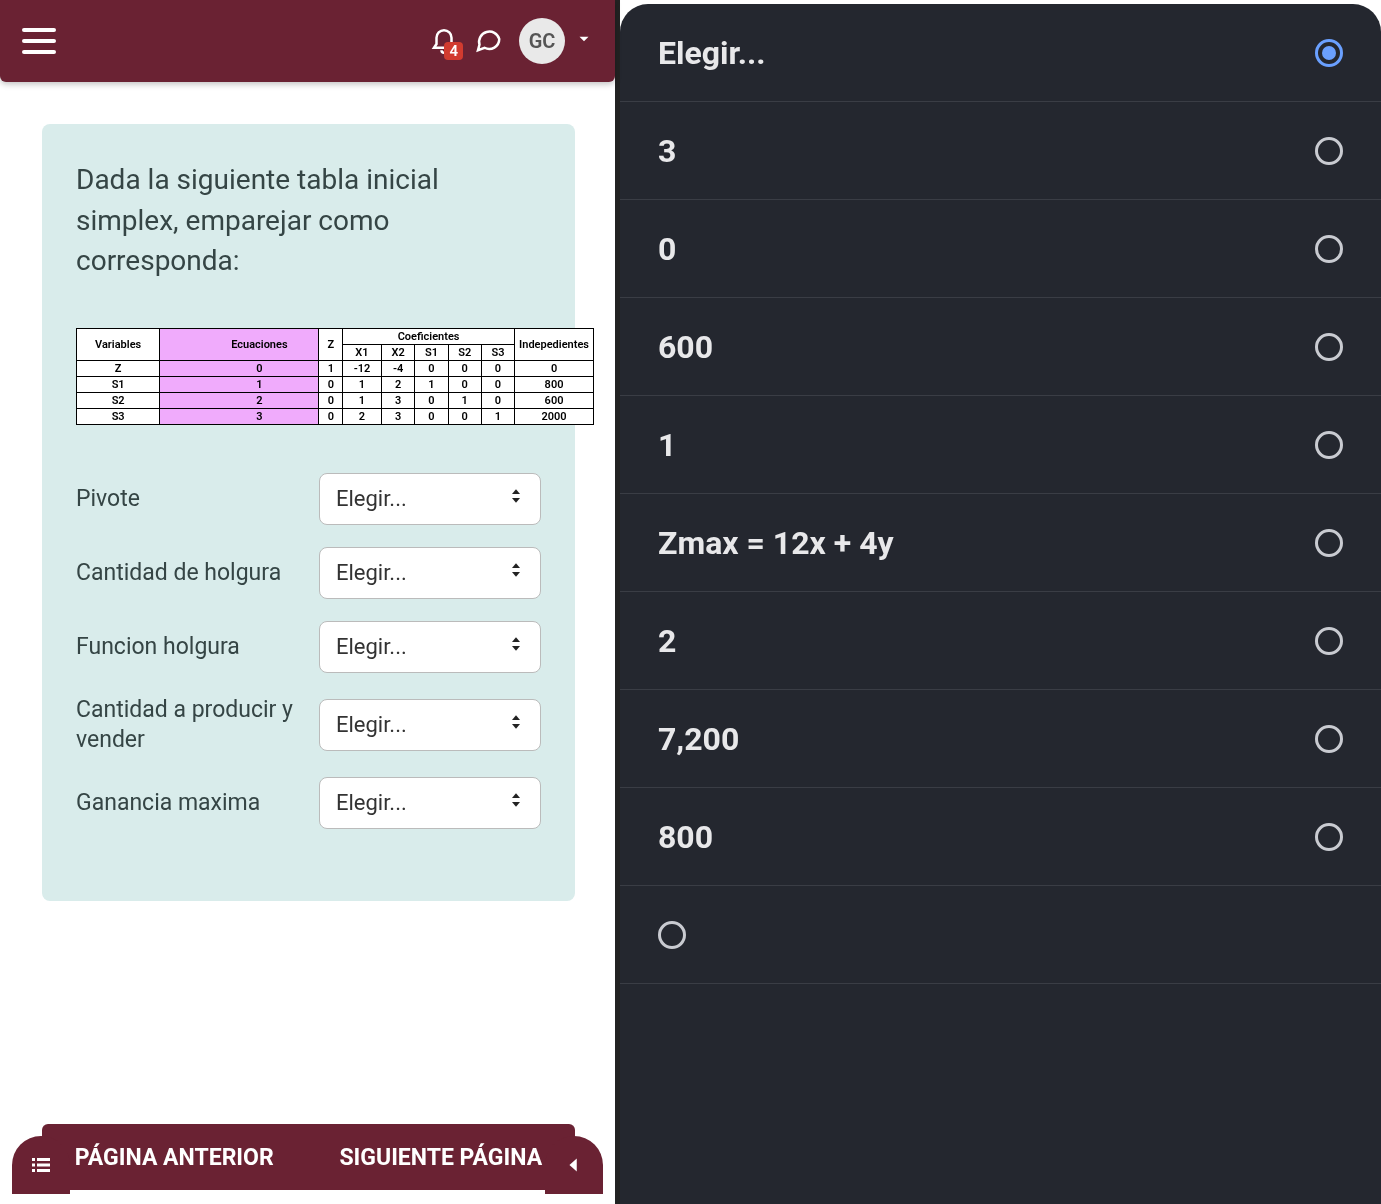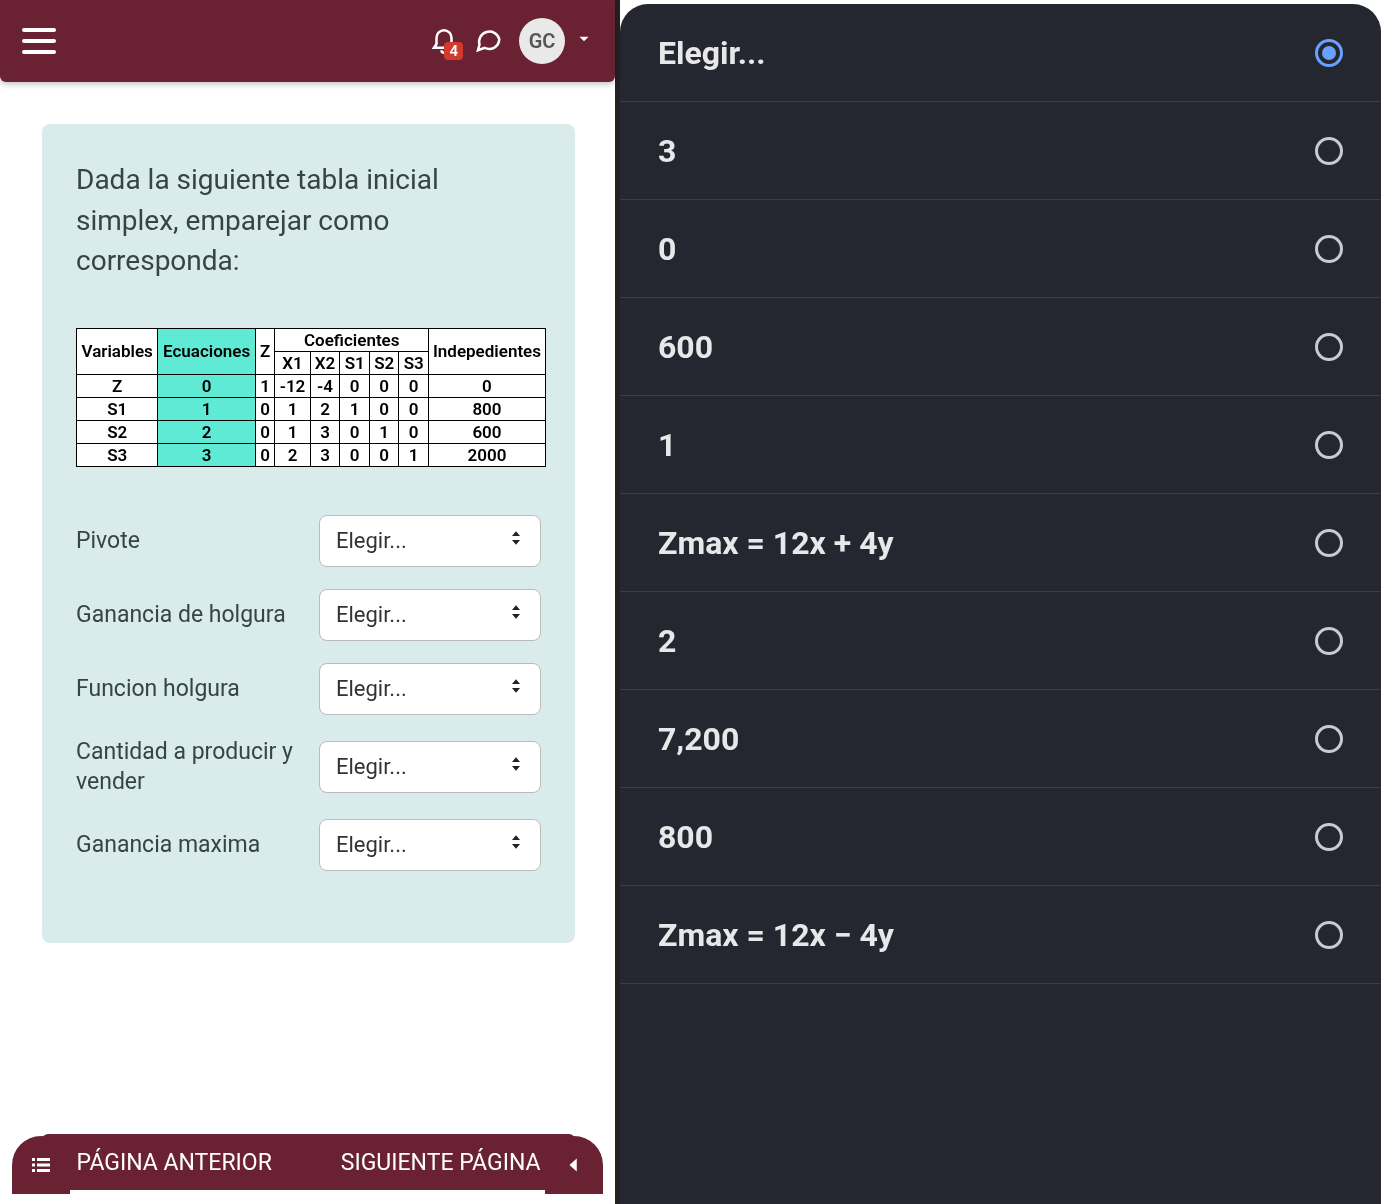--- a/index.html
+++ b/index.html
@@ -78,31 +78,31 @@
     background: #d9eceb;
     border-radius: 8px;
     padding: 36px 34px 50px 34px;
   }
   .question-text { color: #354545; font-size: 28px; line-height: 1.45; }
 
   .simplex-table {
     margin-top: 46px;
     background: #fff;
     border-collapse: collapse;
-    font-size: 17px;
-    width: 470px;
+    font-size: 11px;
+    width: 518px;
   }
   .simplex-table th, .simplex-table td {
     border: 1px solid #000;
     padding: 1px 4px;
     text-align: center;
     font-weight: 600;
     color: #000;
   }
-  .simplex-table .shade { background: #5eead4; }
+  .simplex-table .shade { background: #f0abfc; padding-left: 44px; }
   .simplex-table .wide { width: 72px; margin-left: 46px; }
 
   .match-rows { margin-top: 48px; }
   .match-row {
     display: flex; align-items: center;
     margin-bottom: 22px;
   }
   .match-label {
     flex: 1;
     color: #354545;
@@ -120,24 +120,24 @@
     color: #333; font-size: 22px;
     cursor: pointer;
     justify-content: space-between;
   }
   .select-arrows svg { width: 16px; height: 20px; fill: #222; }
 
   .bottom-nav {
     position: absolute;
     left: 42px; right: 40px; bottom: 14px;
     background: #6a2233;
-    height: 56px;
+    height: 66px;
     border-radius: 6px 6px 0 0;
     display: flex; align-items: center; justify-content: space-around;
-    color: #fff; font-size: 23px; font-weight: 400;
+    color: #fff; font-size: 23px; font-weight: 700;
   }
   .bottom-nav span { cursor: pointer; }
 
   .fab-list {
     position: absolute; left: 12px; bottom: 10px;
     width: 58px; height: 58px;
     background: #6a2233; border-radius: 50% 50% 0 0;
     border-bottom-left-radius: 0; border-bottom-right-radius: 0;
     display: flex; align-items: center; justify-content: center;
     cursor: pointer;
@@ -294,21 +294,21 @@
           <div class="match-label">Pivote</div>
           <div class="select-box">
             <span>Elegir...</span>
             <span class="select-arrows"><svg viewBox="0 0 24 30">
                 <path d="M6 12l6-7 6 7z"></path>
                 <path d="M6 18l6 7 6-7z"></path>
               </svg></span>
           </div>
         </div>
         <div class="match-row">
-          <div class="match-label">Ganancia de holgura</div>
+          <div class="match-label">Cantidad de holgura</div>
           <div class="select-box">
             <span>Elegir...</span>
             <span class="select-arrows"><svg viewBox="0 0 24 30">
                 <path d="M6 12l6-7 6 7z"></path>
                 <path d="M6 18l6 7 6-7z"></path>
               </svg></span>
           </div>
         </div>
         <div class="match-row">
           <div class="match-label">Funcion holgura</div>
@@ -396,16 +396,15 @@
     </div>
     <div class="option-row">
       <span class="option-label">7,200</span>
       <span class="radio"></span>
     </div>
     <div class="option-row">
       <span class="option-label">800</span>
       <span class="radio"></span>
     </div>
     <div class="option-row">
-      <span class="option-label">Zmax = 12x − 4y</span>
       <span class="radio"></span>
     </div>
   </div>
 
 </body></html>

